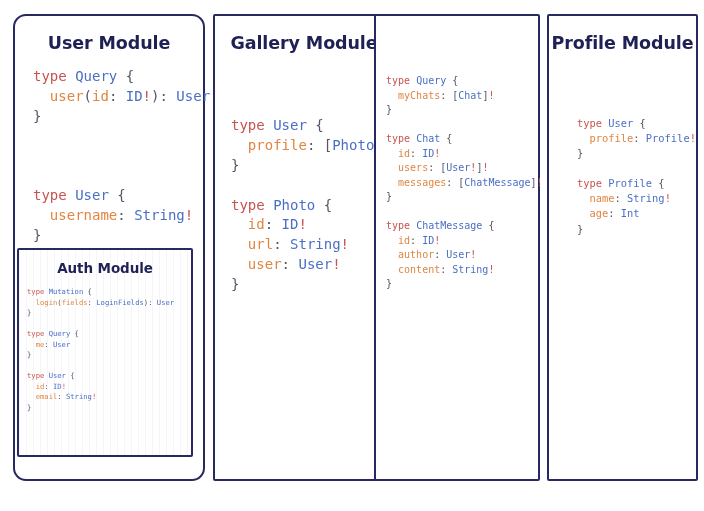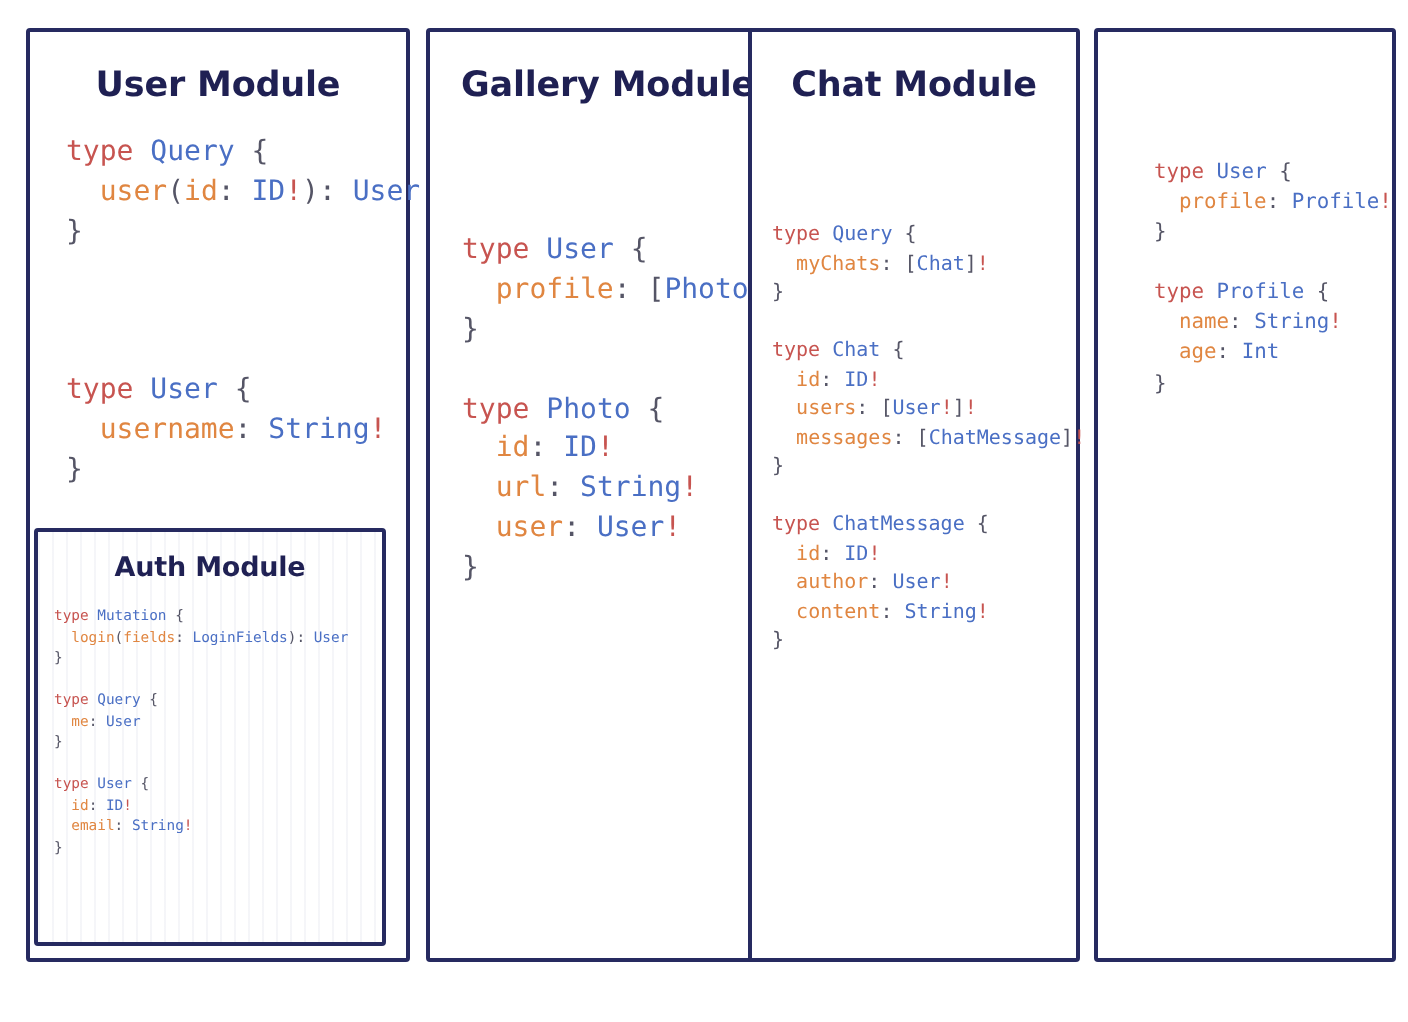--- a/index.html
+++ b/index.html
@@ -88,35 +88,35 @@
 
   .panel-body {
     position: relative;
   }
 </style>
 </head>
 <body>
 
 <div id="board">
 
-  <div class="module-panel" style="left:13px; top:14px; width:192px; height:467px;">
+  <div class="module-panel" style="left:13px; top:14px; width:192px; height:467px;border-radius:13px;">
     <div class="module-title panel-title-main">User Module</div>
     <div class="panel-body" style="padding:14px 0 0 18px;">
       <div class="code-block code-main"><span class="t-kw">type</span> <span class="t-type">Query</span> <span class="t-pun">{</span>
   <span class="t-fld">user</span><span class="t-pun">(</span><span class="t-fld">id</span><span class="t-pun">:</span> <span class="t-type">ID</span><span class="t-bang">!</span><span class="t-pun">)</span><span class="t-pun">:</span> <span class="t-type">User</span>
 <span class="t-pun">}</span>
 
 
 
 <span class="t-kw">type</span> <span class="t-type">User</span> <span class="t-pun">{</span>
   <span class="t-fld">username</span><span class="t-pun">:</span> <span class="t-type">String</span><span class="t-bang">!</span>
 <span class="t-pun">}</span></div>
     </div>
 
-    <div class="module-panel" style="left:2px; top:248px; width:176px; height:209px; border-width:2px;">
+    <div class="module-panel" style="left:2px; top:232px; width:176px; height:209px; border-width:2px;">
       <div class="texture"></div>
       <div class="module-title panel-title-nested">Auth Module</div>
       <div class="panel-body" style="padding:11px 0 0 8px;">
         <div class="code-block code-nested"><span class="t-kw">type</span> <span class="t-type">Mutation</span> <span class="t-pun">{</span>
   <span class="t-fld">login</span><span class="t-pun">(</span><span class="t-fld">fields</span><span class="t-pun">:</span> <span class="t-type">LoginFields</span><span class="t-pun">)</span><span class="t-pun">:</span> <span class="t-type">User</span>
 <span class="t-pun">}</span>
 
 <span class="t-kw">type</span> <span class="t-type">Query</span> <span class="t-pun">{</span>
   <span class="t-fld">me</span><span class="t-pun">:</span> <span class="t-type">User</span>
 <span class="t-pun">}</span>
@@ -138,41 +138,41 @@
 
 <span class="t-kw">type</span> <span class="t-type">Photo</span> <span class="t-pun">{</span>
   <span class="t-fld">id</span><span class="t-pun">:</span> <span class="t-type">ID</span><span class="t-bang">!</span>
   <span class="t-fld">url</span><span class="t-pun">:</span> <span class="t-type">String</span><span class="t-bang">!</span>
   <span class="t-fld">user</span><span class="t-pun">:</span> <span class="t-type">User</span><span class="t-bang">!</span>
 <span class="t-pun">}</span></div>
     </div>
   </div>
 
   <div class="module-panel" style="left:374px; top:14px; width:166px; height:467px;">
-    <div class="module-title panel-title-main">Chat Module</div>
     <div class="panel-body" style="padding:58px 0 0 10px;">
       <div class="code-block code-main" style="font-size:10px; line-height:1.45;"><span class="t-kw">type</span> <span class="t-type">Query</span> <span class="t-pun">{</span>
   <span class="t-fld">myChats</span><span class="t-pun">:</span> <span class="t-pun">[</span><span class="t-type">Chat</span><span class="t-pun">]</span><span class="t-bang">!</span>
 <span class="t-pun">}</span>
 
 <span class="t-kw">type</span> <span class="t-type">Chat</span> <span class="t-pun">{</span>
   <span class="t-fld">id</span><span class="t-pun">:</span> <span class="t-type">ID</span><span class="t-bang">!</span>
   <span class="t-fld">users</span><span class="t-pun">:</span> <span class="t-pun">[</span><span class="t-type">User</span><span class="t-bang">!</span><span class="t-pun">]</span><span class="t-bang">!</span>
   <span class="t-fld">messages</span><span class="t-pun">:</span> <span class="t-pun">[</span><span class="t-type">ChatMessage</span><span class="t-pun">]</span><span class="t-bang">!</span>
 <span class="t-pun">}</span>
 
 <span class="t-kw">type</span> <span class="t-type">ChatMessage</span> <span class="t-pun">{</span>
   <span class="t-fld">id</span><span class="t-pun">:</span> <span class="t-type">ID</span><span class="t-bang">!</span>
   <span class="t-fld">author</span><span class="t-pun">:</span> <span class="t-type">User</span><span class="t-bang">!</span>
   <span class="t-fld">content</span><span class="t-pun">:</span> <span class="t-type">String</span><span class="t-bang">!</span>
 <span class="t-pun">}</span></div>
     </div>
   </div>
 
   <div class="module-panel" style="left:547px; top:14px; width:151px; height:467px;">
+    <div class="module-title panel-title-main">Profile Module</div>
     <div class="panel-body" style="padding:63px 0 0 17px;">
       <div class="code-block code-main" style="font-size:10.4px; line-height:1.45;margin-left:11px;"><span class="t-kw">type</span> <span class="t-type">User</span> <span class="t-pun">{</span>
   <span class="t-fld">profile</span><span class="t-pun">:</span> <span class="t-type">Profile</span><span class="t-bang">!</span>
 <span class="t-pun">}</span>
 
 <span class="t-kw">type</span> <span class="t-type">Profile</span> <span class="t-pun">{</span>
   <span class="t-fld">name</span><span class="t-pun">:</span> <span class="t-type">String</span><span class="t-bang">!</span>
   <span class="t-fld">age</span><span class="t-pun">:</span> <span class="t-type">Int</span>
 <span class="t-pun">}</span></div>
     </div>

